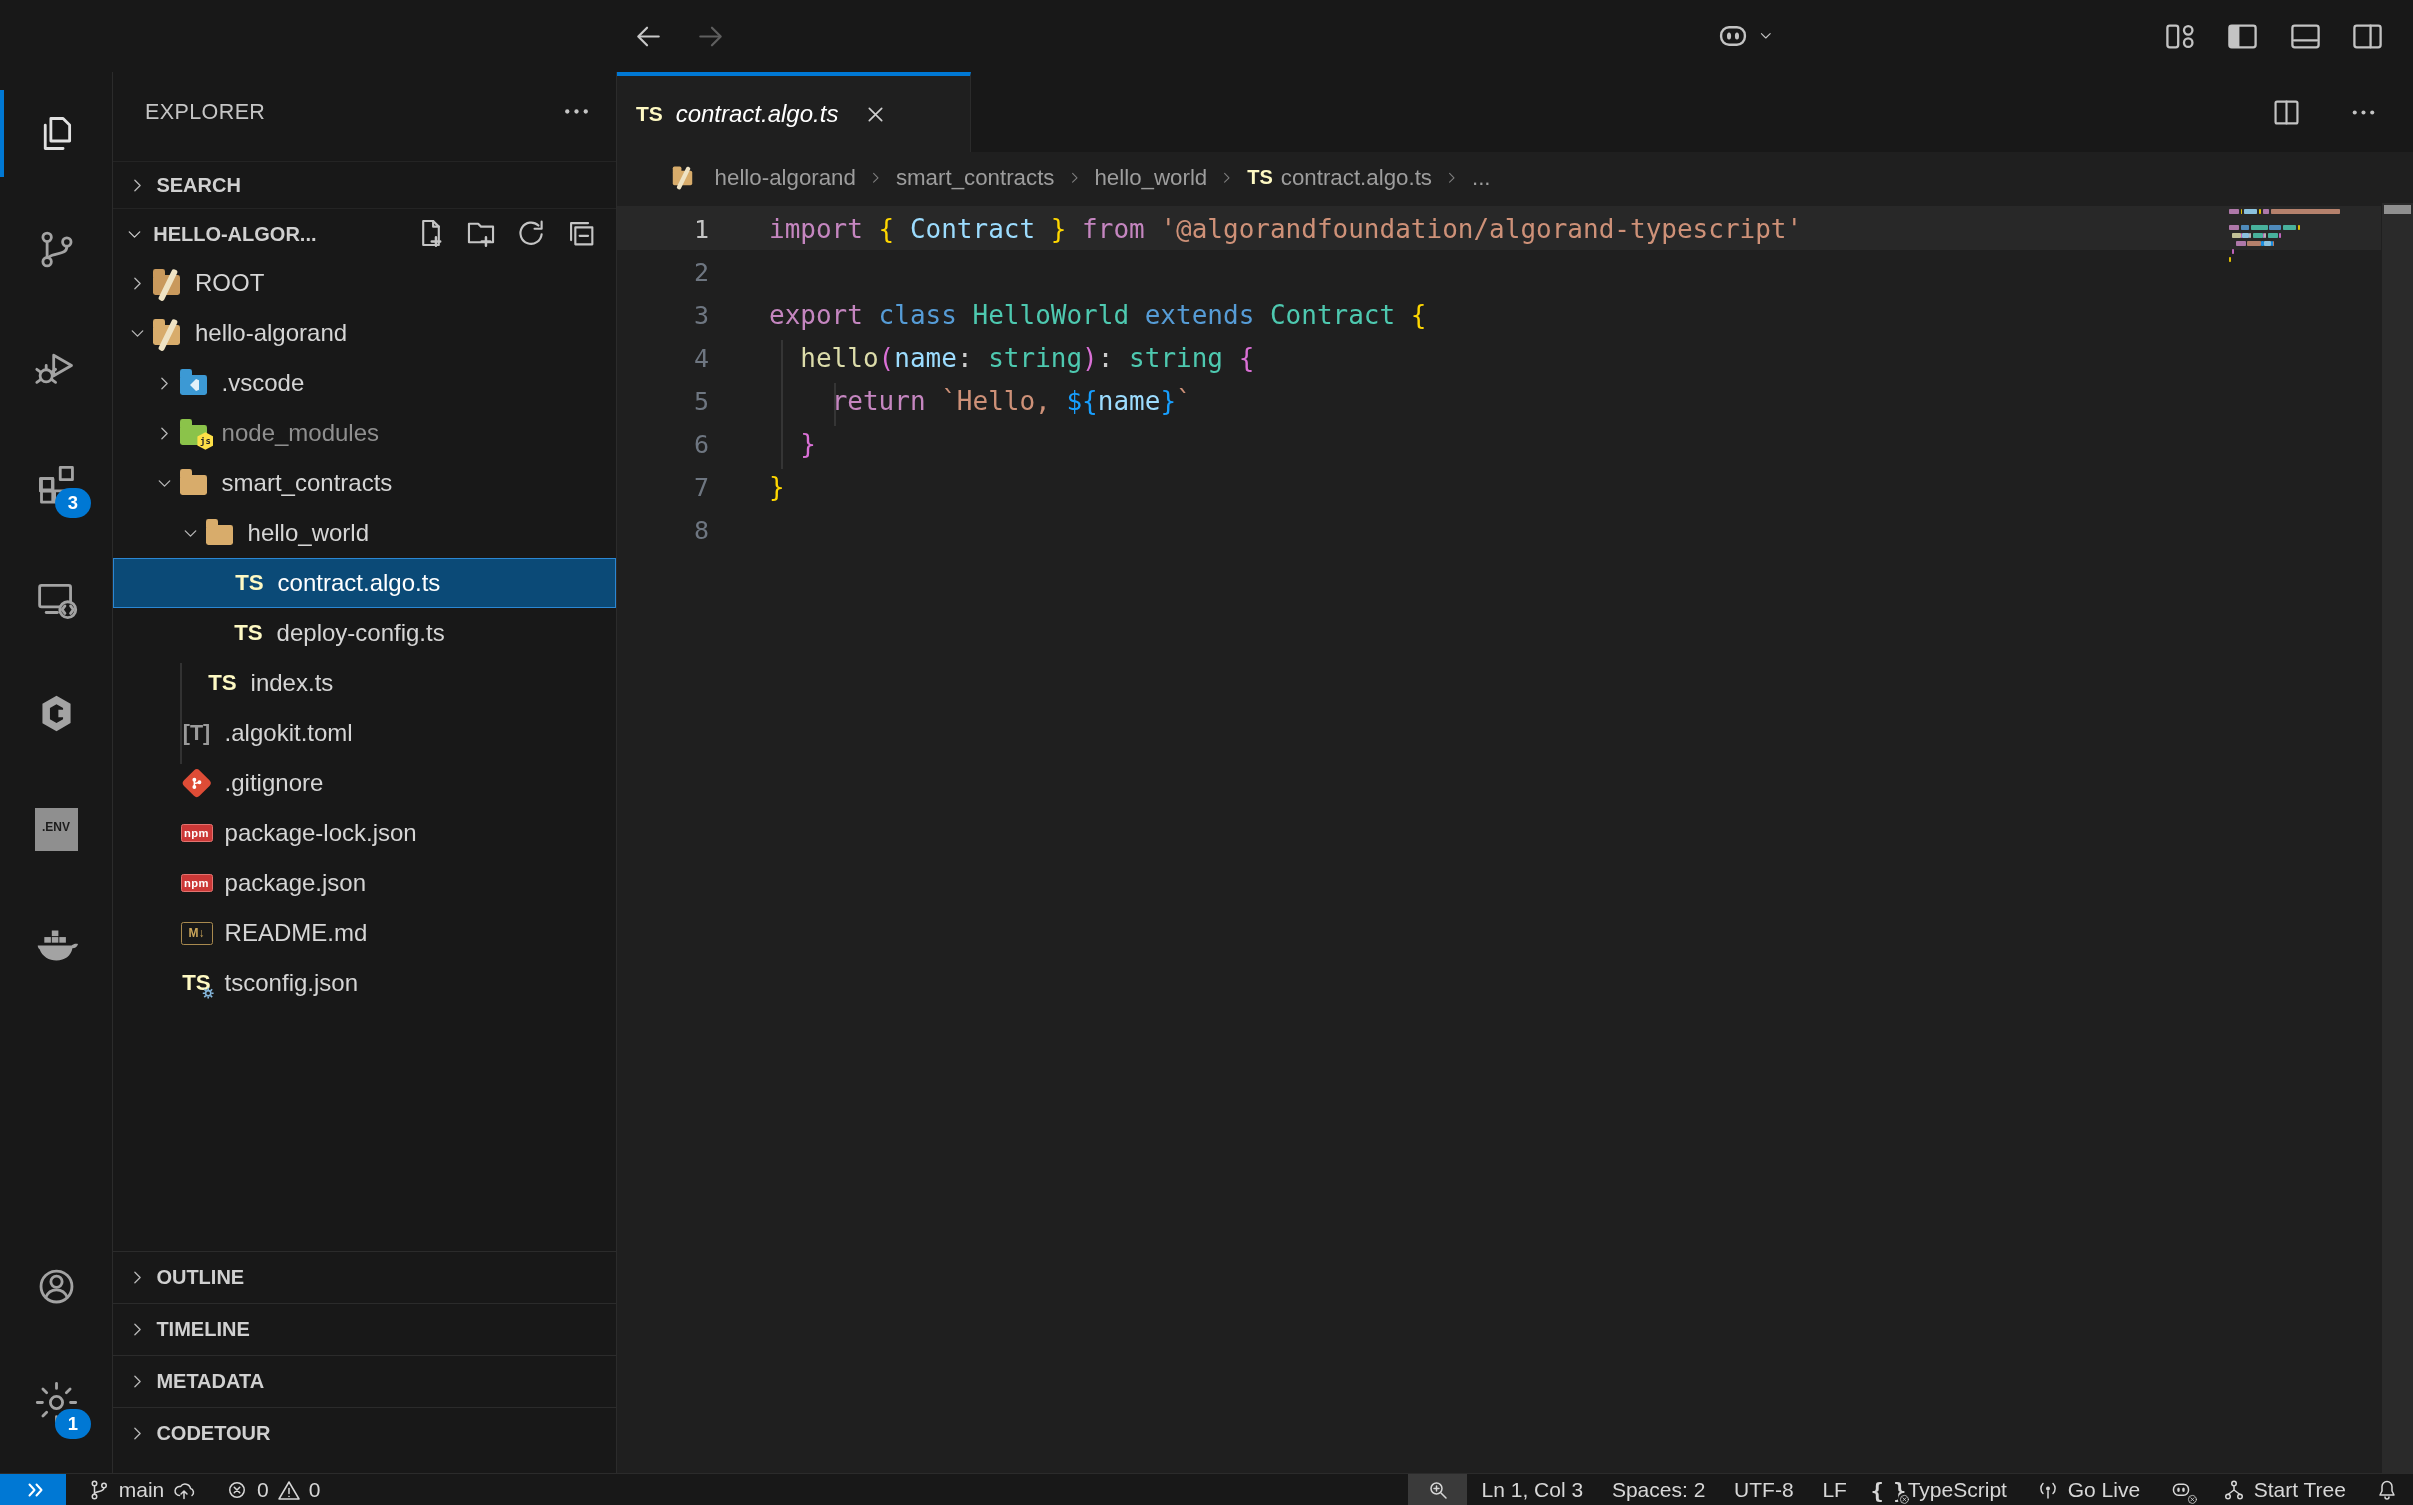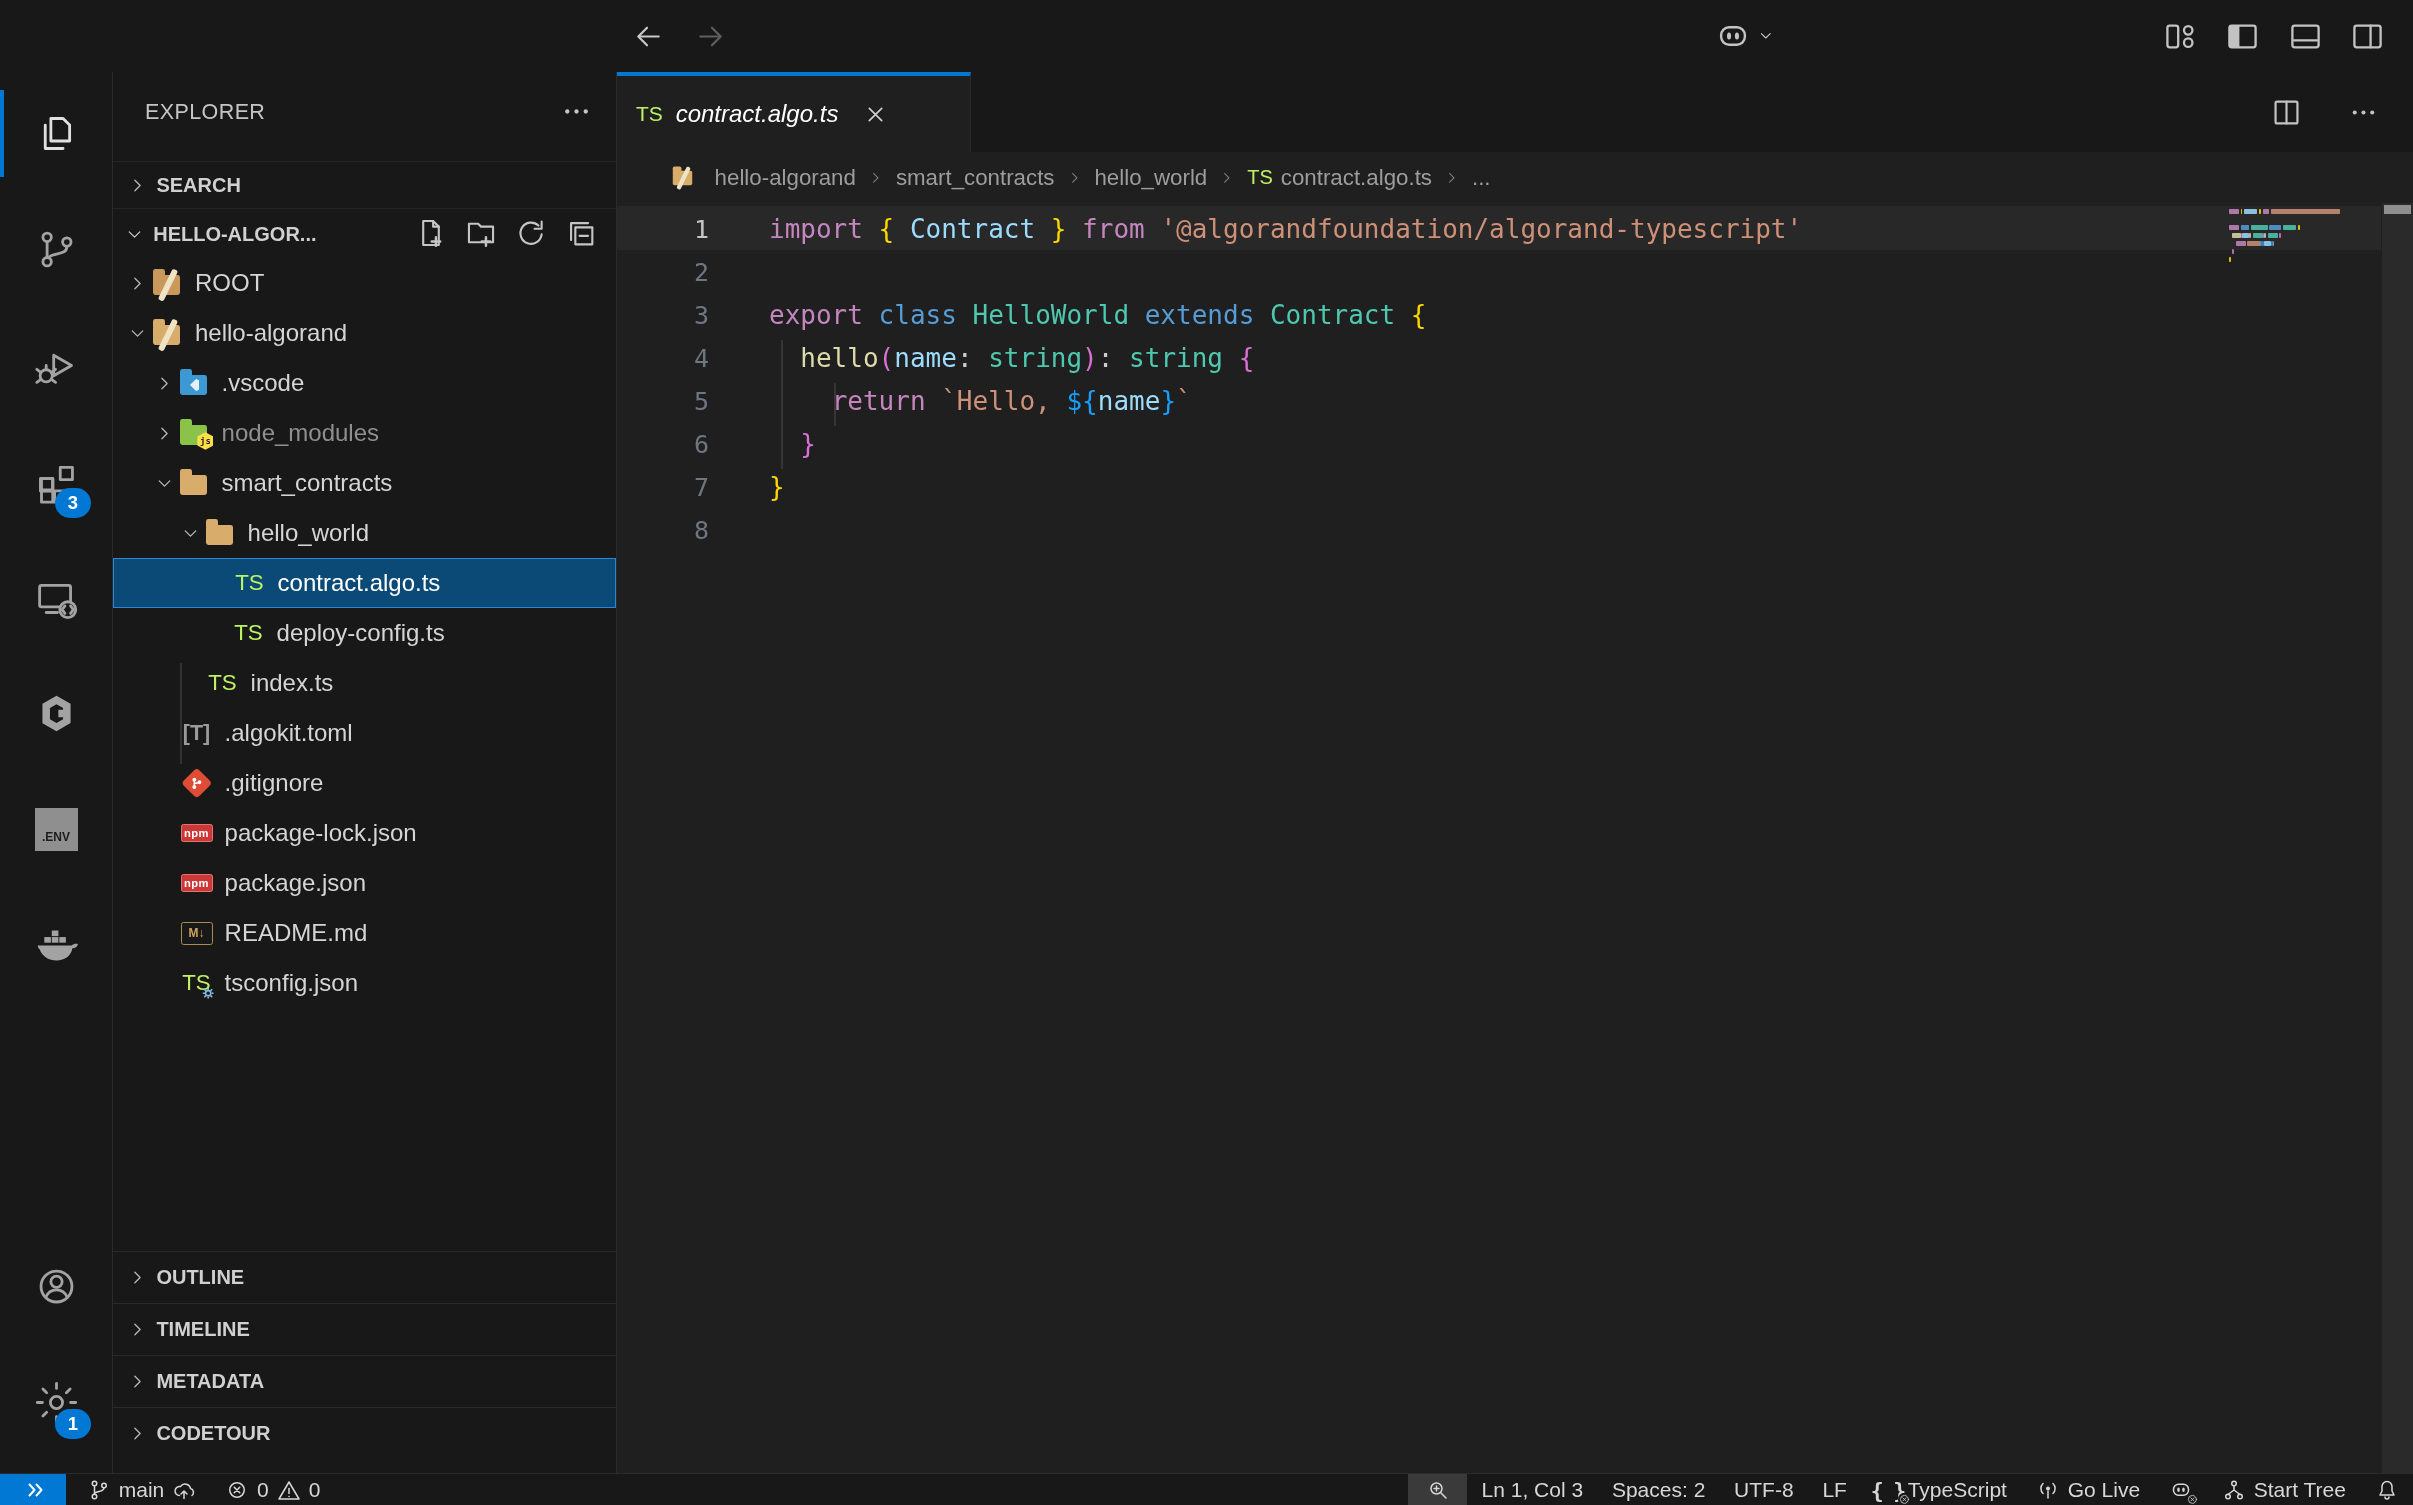--- a/index.html
+++ b/index.html
@@ -27,21 +27,21 @@
   #activitybar{position:relative;width:112px;height:100%;background:#181818;border-right:0.8px solid #2b2b2b;flex:none}
   .ab-group-top{position:absolute;top:3.2px;left:0;width:100%}
   .ab-group-bottom{position:absolute;bottom:12.8px;left:0;width:100%}
   .ab-item{position:relative;width:112px;height:116px;display:flex;align-items:center;justify-content:center;color:#a3a3a3;cursor:pointer}
   .ab-item.active{color:#e0e0e0}
   .ab-item.active::before{content:"";position:absolute;left:0;top:14.4px;bottom:14.4px;width:4px;background:#0078d4}
   .ab-item .icwrap{width:45px;height:45px}
   .ab-badge{position:absolute;right:21px;bottom:21px;min-width:30px;height:30px;border-radius:15px;background:#0078d4;
     color:#fff;font-size:18.4px;font-weight:700;display:flex;align-items:center;justify-content:center;padding:0 3.2px}
   .envbox{width:43px;height:43px;background:#8f8f8f;color:#1c1c1c;font-weight:800;font-size:12px;
-    display:flex;align-items:flex-end;justify-content:center;padding-bottom:7px;box-sizing:border-box}
+    display:flex;align-items:flex-end;justify-content:center;padding-bottom:17px;box-sizing:border-box}
 
   
   #sidebar{position:relative;width:503px;height:100%;background:#181818;border-right:0.8px solid #2b2b2b;flex:none;overflow:hidden}
   #explorer-header{position:absolute;left:0;top:0;width:100%;height:80px;display:flex;align-items:center;}
   #explorer-title{margin-left:32px;font-size:21.5px;color:#c5c5c5;letter-spacing:0.4px}
   #explorer-more{position:absolute;right:21px;top:21px;width:37px;height:37px;color:#c5c5c5;cursor:pointer}
   .sect-row{display:flex;align-items:center;gap:8px;font-weight:700;font-size:20px;color:#d0d0d0;cursor:pointer}
   #search-section{position:absolute;left:0;top:89px;width:100%;height:48px;border-top:0.8px solid #242424;border-bottom:0.8px solid #242424;padding-left:14.4px;box-sizing:border-box}
   #workspace-header{position:absolute;left:0;top:138px;width:100%;height:48px;padding-left:11.2px;box-sizing:border-box}
   #workspace-header .chev{color:#cccccc}
@@ -57,21 +57,21 @@
   .trow.selected .lbl{color:#ffffff}
   .tspacer{width:24px;flex:none}
   .ficon{position:relative;width:37px;height:37px;display:flex;align-items:center;justify-content:center;flex:none;margin-right:9.6px}
   .fldr{position:relative;width:27px;height:20px;border-radius:2.4px;display:block;margin-top:4px}
   .fldr::before{content:"";position:absolute;top:-5.6px;left:0;width:12px;height:7.2px;border-radius:2.4px 2.4px 0 0;background:inherit}
   .stripe{position:absolute;left:12px;top:-7.2px;width:5.6px;height:34px;background:#efe3c4;transform:rotate(26deg);border-radius:2.4px}
   .vsvg{position:absolute;left:6.4px;top:1.6px;width:16px;height:16px}
   .hexb{position:absolute;right:-6.4px;bottom:-4.8px;width:16px;height:17.6px;background:#fde047;color:#222;
     clip-path:polygon(50% 0,100% 25%,100% 75%,50% 100%,0 75%,0 25%);font-weight:700;font-size:8.8px;
     display:flex;align-items:center;justify-content:center;font-family:"DejaVu Sans Mono",monospace}
-  .ts-txt{color:#bef264;font-weight:400;font-size:22.3px}
+  .ts-txt{color:#fef9c3;font-weight:700;font-size:22.3px}
   .toml-txt{color:#9a9a9a;font-weight:700;font-size:21.5px}
   .git-dia{width:21.5px;height:21.5px;background:#de4c36;transform:rotate(45deg);border-radius:4px;display:flex;align-items:center;justify-content:center}
   .git-dia svg{transform:rotate(-45deg);width:14.4px;height:14.4px}
   .npm-box{background:#cb3837;color:#fff;font-weight:700;font-size:11.2px;width:32px;height:18.4px;border-radius:2.4px;
     display:flex;align-items:center;justify-content:center;letter-spacing:0.4px;border:1.6px solid #e2736f;box-sizing:border-box}
   .md-box{border:1.6px solid #a98a4f;color:#caa55a;font-weight:800;font-size:12px;width:30px;height:21px;border-radius:2.4px;
     display:flex;align-items:center;justify-content:center}
   .mgear{position:absolute;right:0;bottom:1.6px;width:14.4px;height:14.4px}
   #tree-guide{position:absolute;left:67px;top:591px;width:1.6px;height:101px;background:#3a3a3a;opacity:.8}
 

